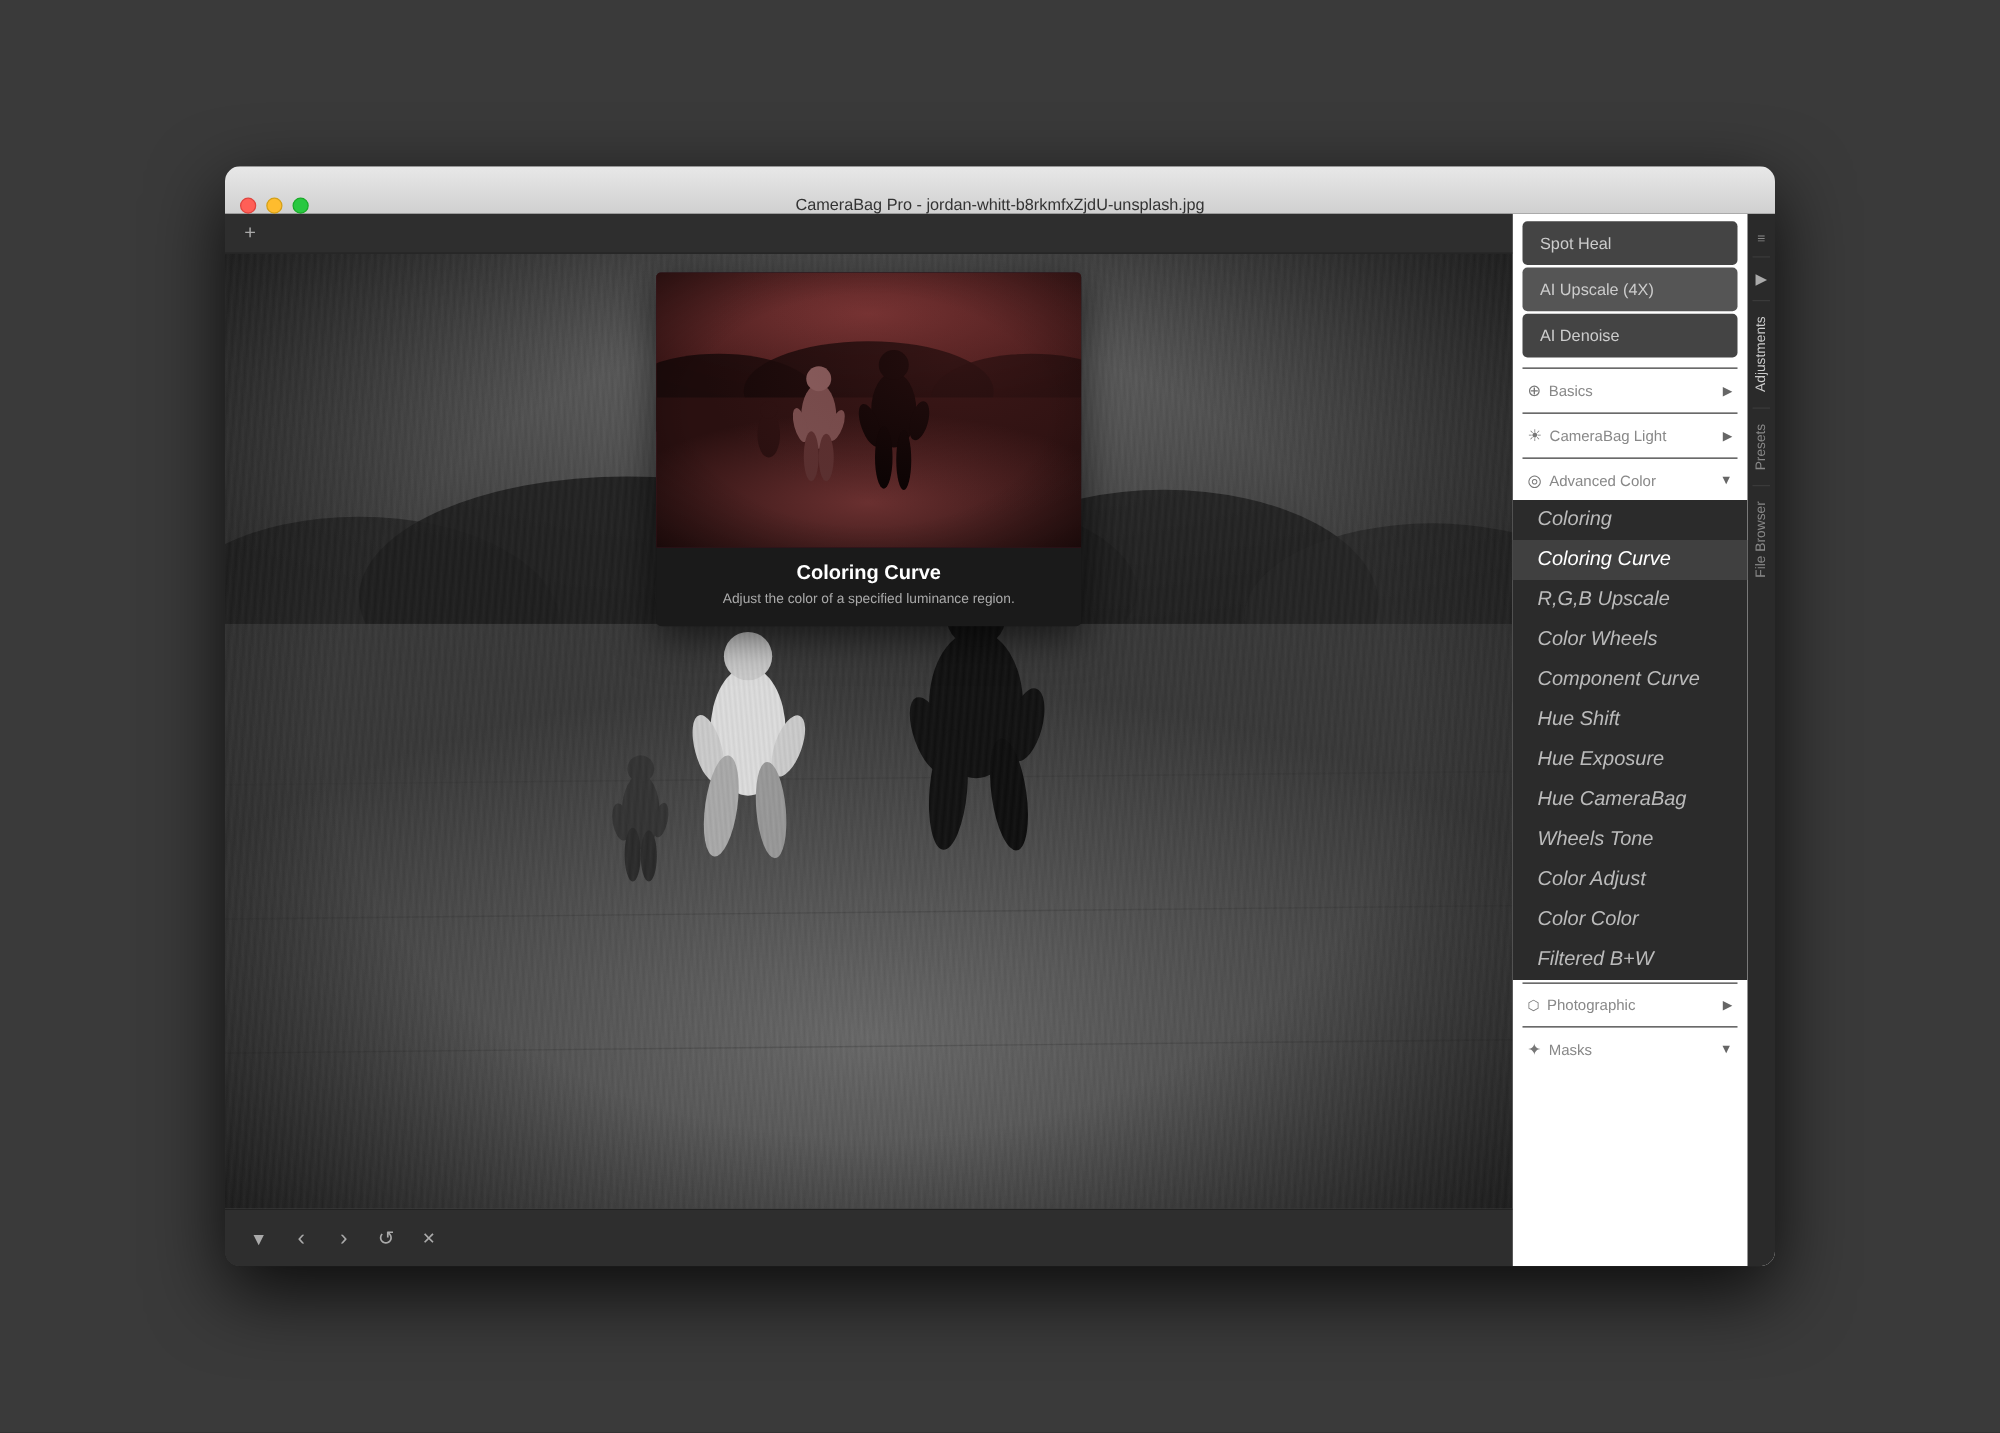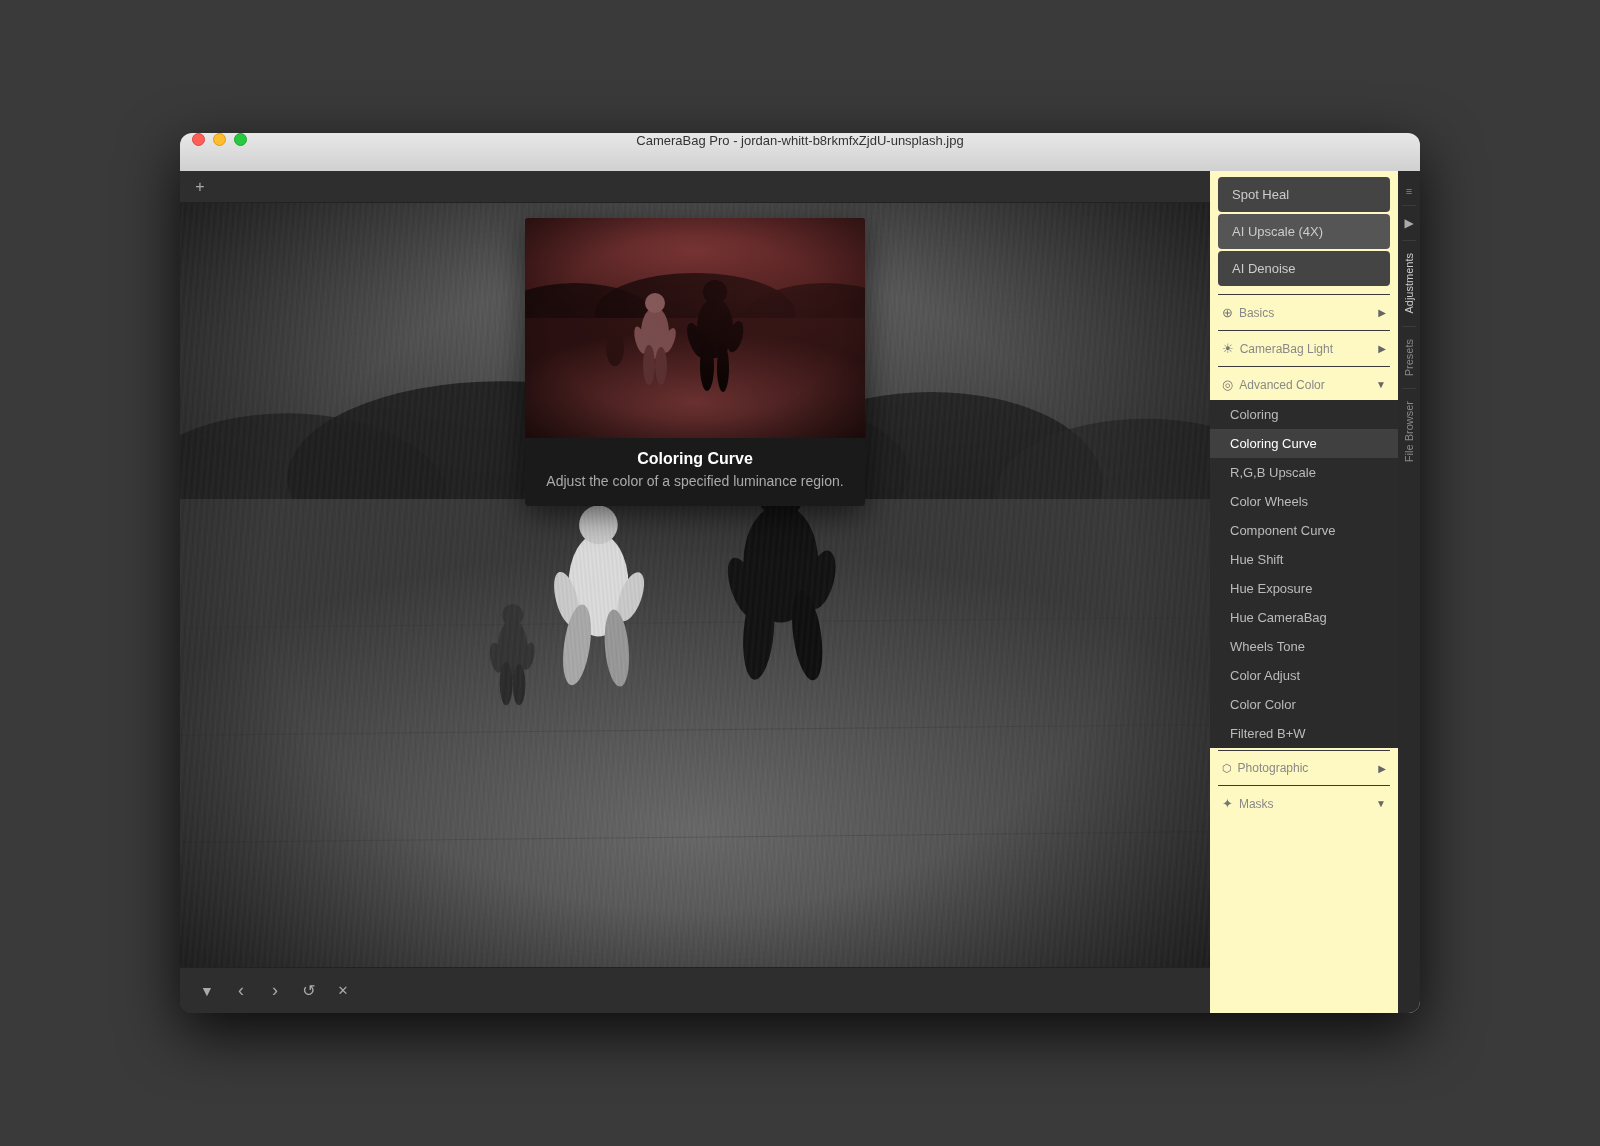--- a/index.html
+++ b/index.html
@@ -22,21 +22,21 @@
       box-shadow: 0 20px 60px rgba(0,0,0,0.8);
       display: flex;
       flex-direction: column;
     }
 
     
     .titlebar {
       background: linear-gradient(to bottom, #e8e8e8, #d0d0d0);
       height: 38px;
       display: flex;
-      align-items: flex-start;
+      align-items: flex-end;
       padding: 0 12px;
       flex-shrink: 0;
       position: relative;
     }
 
     .traffic-lights {
       display: flex;
       gap: 8px;
       align-items: center;
     }
@@ -196,28 +196,28 @@
 
     .tooltip-title {
       color: #ffffff;
       font-size: 16px;
       font-weight: 600;
       margin-bottom: 4px;
     }
 
     .tooltip-desc {
       color: #aaaaaa;
-      font-size: 14px;
+      font-size: 11px;
       line-height: 1.4;
     }
 
     
     .right-sidebar {
       width: 210px;
-      background: #fef9c3;
+      background: #ffffff;
       display: flex;
       overflow: hidden;
       flex-shrink: 0;
     }
 
     .panel-content {
       flex: 1;
       display: flex;
       flex-direction: column;
       overflow-y: auto;
@@ -276,22 +276,23 @@
     .section-arrow {
       margin-left: auto;
       font-size: 10px;
       color: #666;
     }
 
     
     .menu-item {
       padding: 7px 16px 7px 20px;
       color: #bbb;
-      font-size: 13px;
-      cursor: pointer;
+      font-size: 16px;
+      cursor: pointer;
+      font-style: italic;
     }
 
     .menu-item.active {
       background: #404040;
       color: #fff;
     }
 
     
     .vertical-tabs {
       width: 22px;

